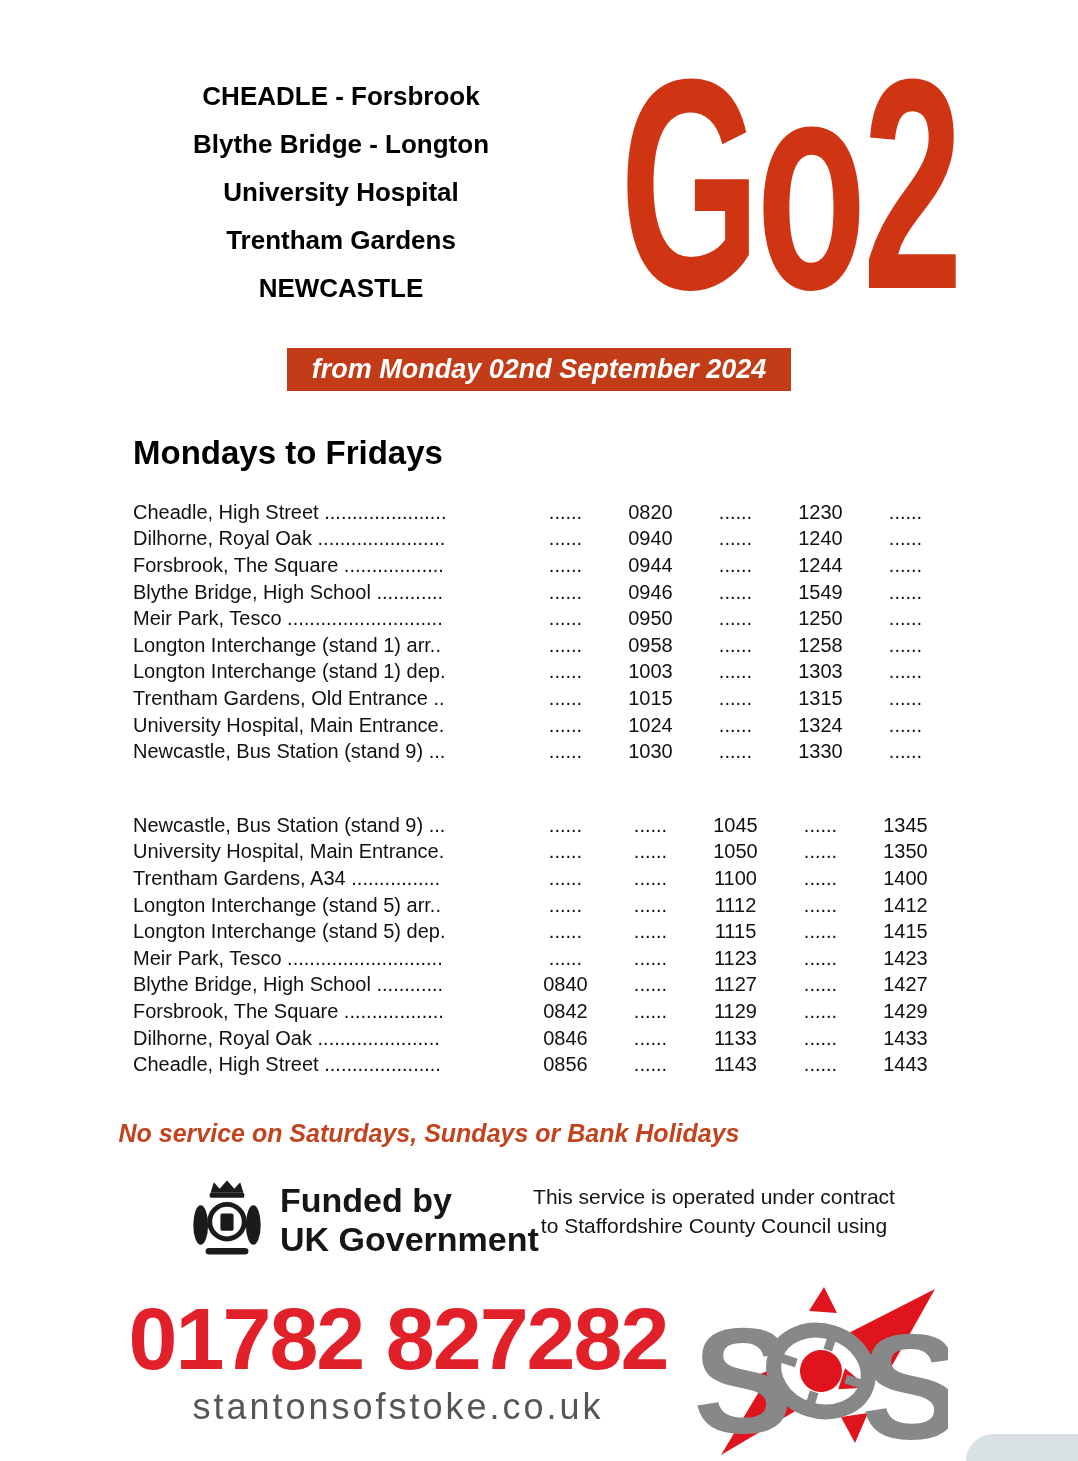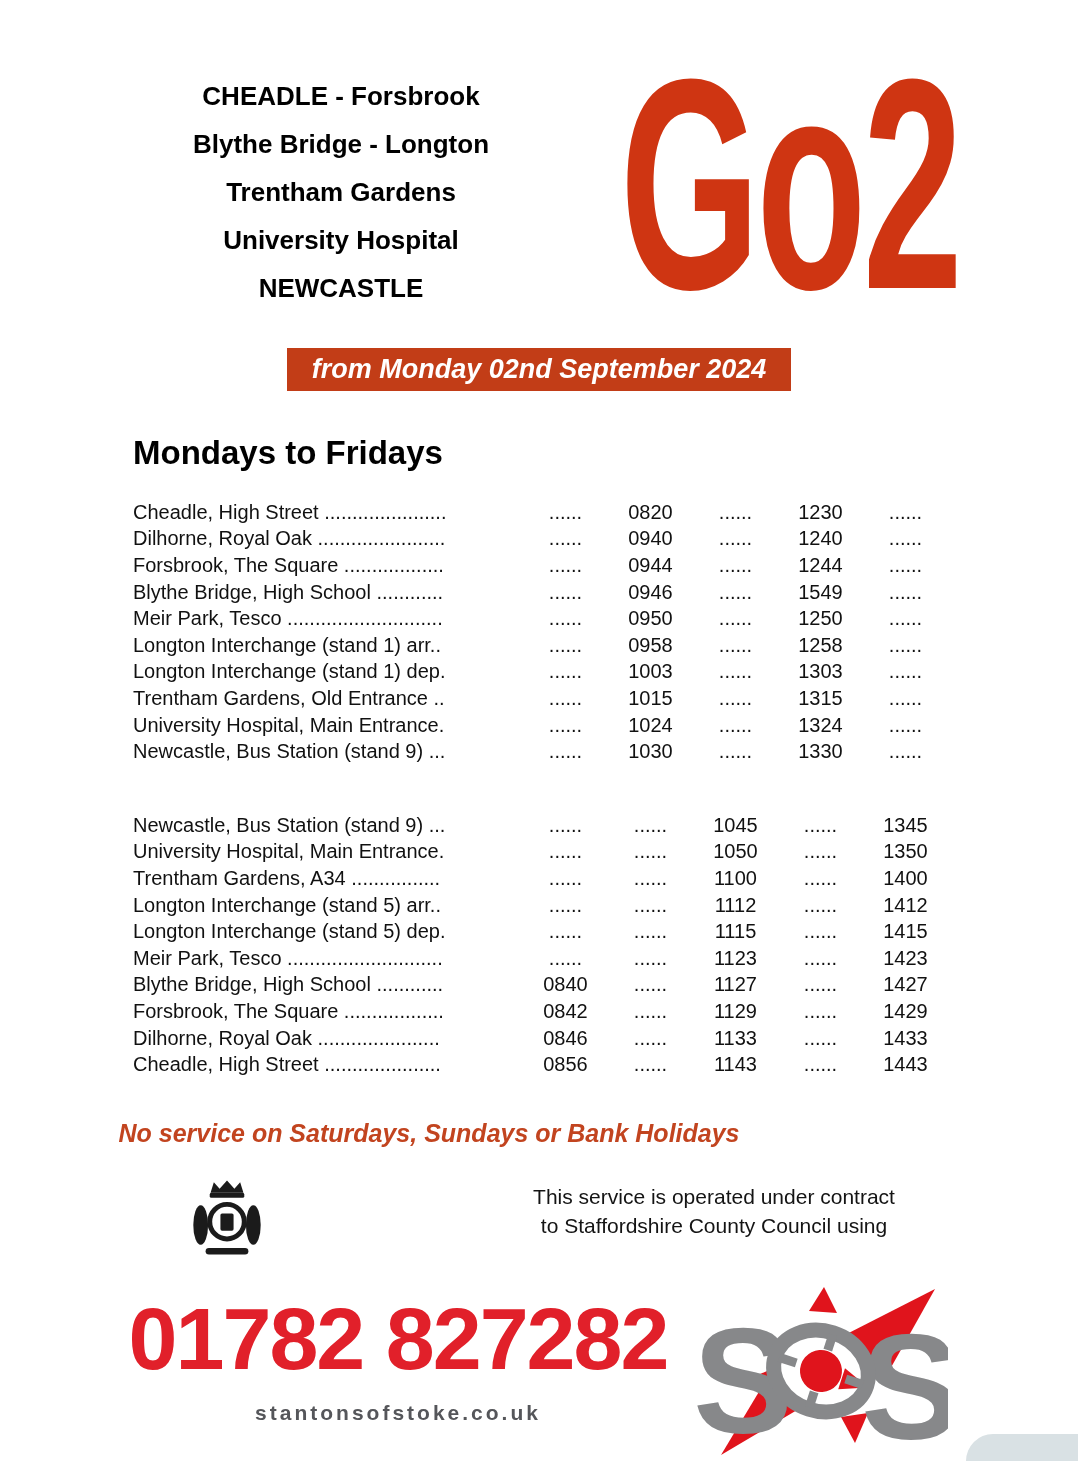--- a/index.html
+++ b/index.html
@@ -55,37 +55,37 @@
   .funded{position:absolute;left:190px;top:1178px;display:flex;align-items:center;gap:16px;}
   .funded-text{font-size:34px;line-height:39px;font-weight:bold;color:#161616;}
   
   .contract{
     position:absolute;left:519px;top:1182px;width:390px;text-align:center;
     font-size:21px;line-height:29px;color:#141414;
   }
   
   .contact{position:absolute;left:108px;top:1293px;width:580px;text-align:center;}
   .phone{font-size:88px;line-height:92px;font-weight:bold;letter-spacing:-2px;color:var(--phone-red);white-space:nowrap;}
-  .website{margin-top:16px;font-size:21px;font-weight:bold;letter-spacing:3px;color:var(--web-gray);white-space:nowrap;}
+  .website{margin-top:1px;font-size:36px;font-weight:normal;letter-spacing:3px;color:var(--web-gray);white-space:nowrap;}
   
   .sos{position:absolute;left:693px;top:1283px;width:255px;height:175px;}
   
   .corner-overlay{
     position:absolute;right:0;bottom:0;width:112px;height:27px;
     background:#d9e1e4;border-top-left-radius:28px;
   }
 </style>
 </head>
 <body>
 
 <div class="route-title">
   <div>CHEADLE - Forsbrook</div>
   <div>Blythe Bridge - Longton</div>
+  <div>University Hospital</div>
   <div>Trentham Gardens</div>
-  <div>University Hospital</div>
   <div>NEWCASTLE</div>
 </div>
 
 <div class="brand">
   <span>Go2</span>
 </div>
 
 <div class="banner">
   <span>from Monday 02nd September 2024</span>
 </div>
@@ -265,20 +265,24 @@
     <g fill="#1b1b1b">
       <path d="M25,17 L29,4 L36,12 L45,2 L54,12 L61,4 L65,17 Z"></path>
       <rect x="24" y="17" width="42" height="6" rx="2"></rect>
       <ellipse cx="13" cy="56" rx="9" ry="24"></ellipse>
       <ellipse cx="77" cy="56" rx="9" ry="24"></ellipse>
       <circle cx="45" cy="52" r="21" fill="none" stroke="#1b1b1b" stroke-width="6"></circle>
       <rect x="37" y="42" width="16" height="21" rx="2"></rect>
       <rect x="19" y="84" width="52" height="8" rx="4"></rect>
     </g>
   </svg>
+  <div class="funded-text">
+    <div>Funded by</div>
+    <div>UK Government</div>
+  </div>
 </div>
 
 <div class="contract">
   <div>This service is operated under contract</div>
   <div>to Staffordshire County Council using</div>
 </div>
 
 <div class="contact">
   <div class="phone">01782 827282</div>
   <div class="website">stantonsofstoke.co.uk</div>

